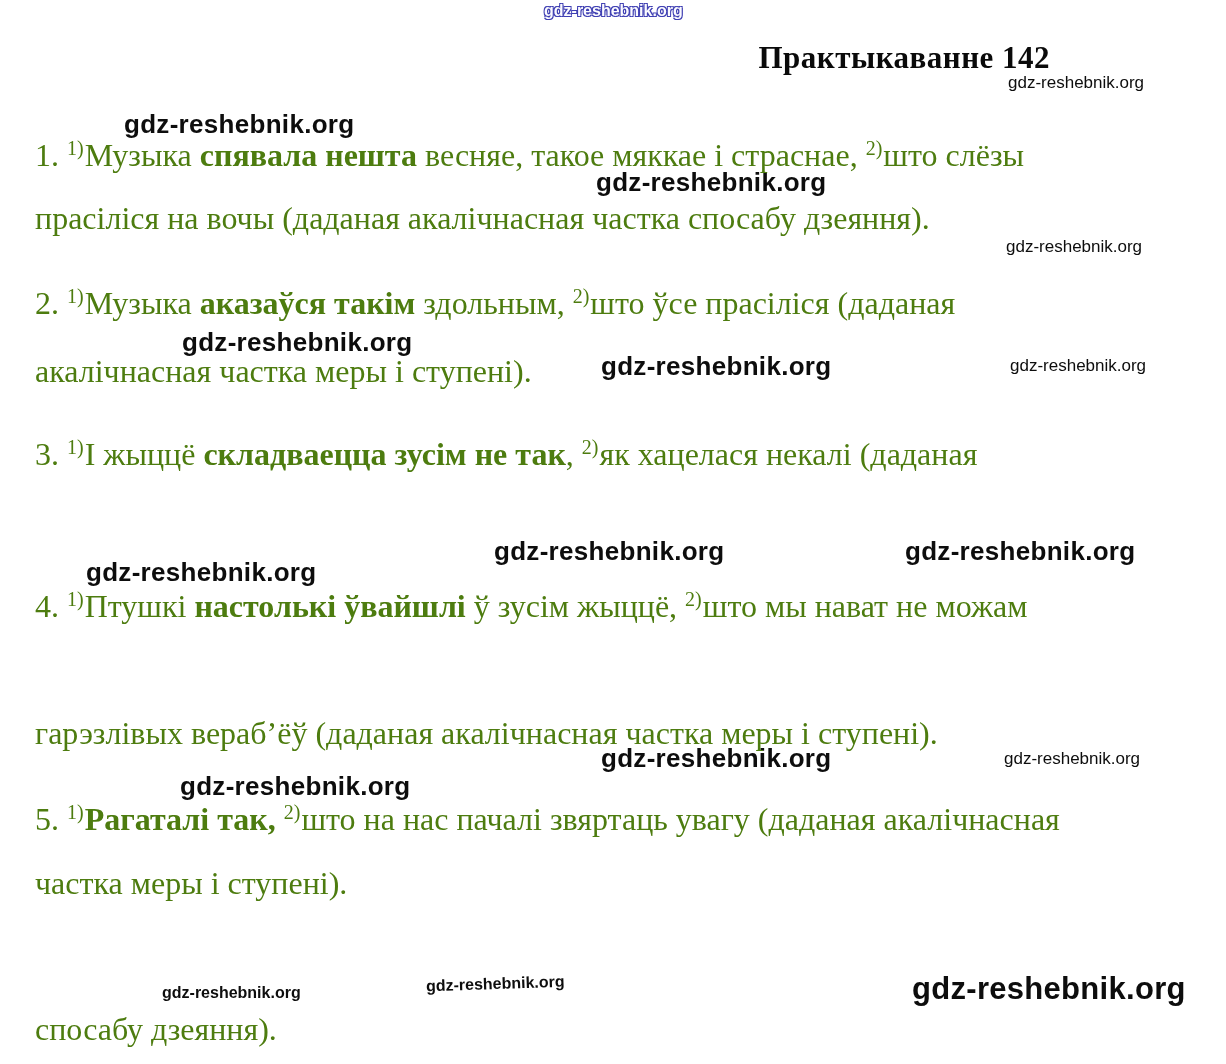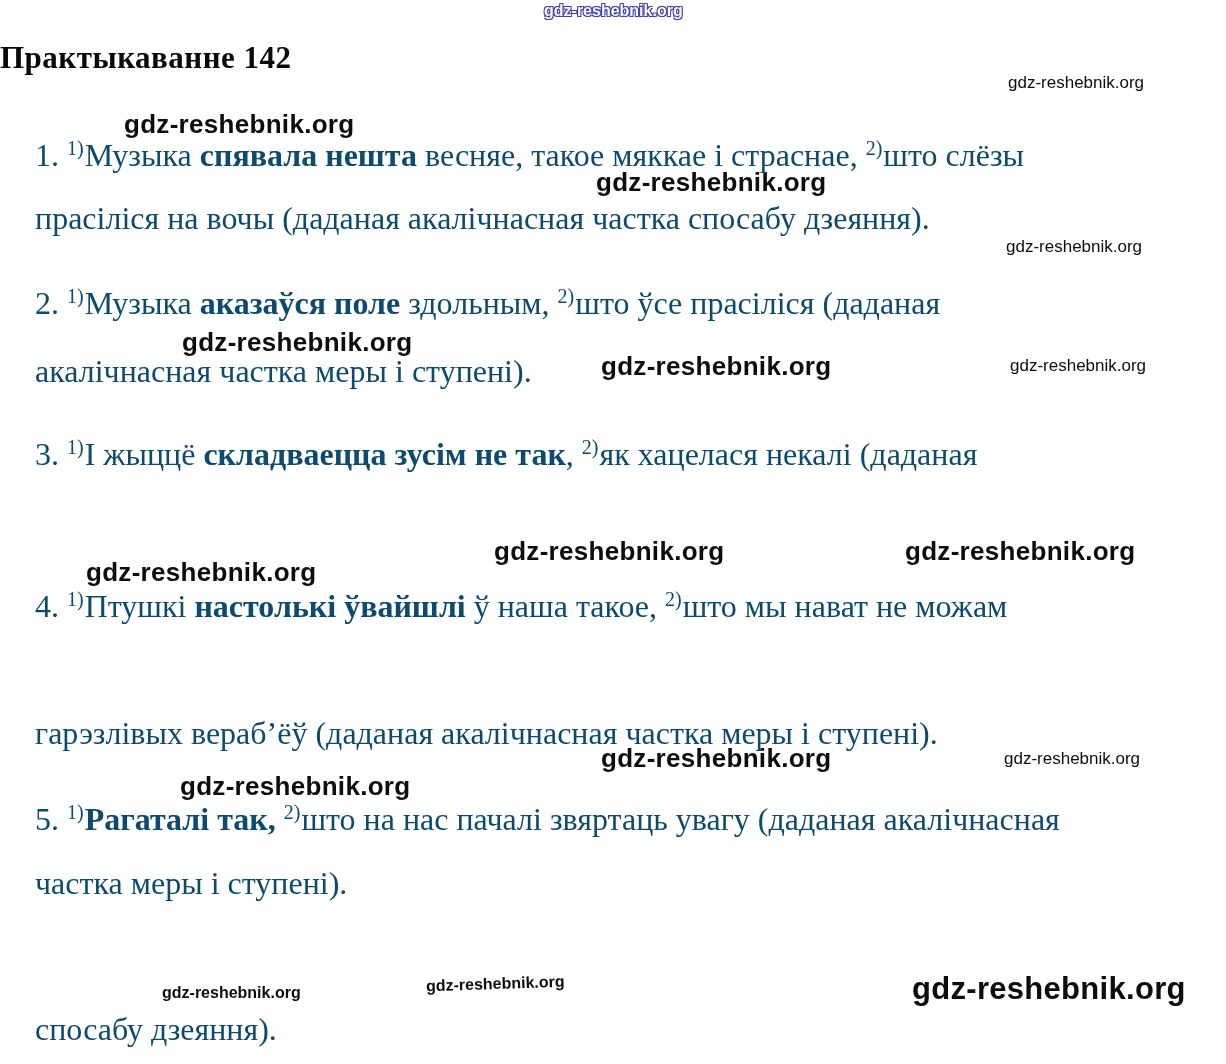--- a/index.html
+++ b/index.html
@@ -11,33 +11,33 @@
   .page {
     position: relative;
     width: 1050px; height: 1064px;
     background: #ffffff;
     font-family: "Liberation Serif", serif;
     color: #0a0a0a;
   }
   .title {
     position: absolute;
     left: 0; right: 0; top: 40px;
-    text-align: left;
+    text-align: right;
     font-size: 31px;
     font-weight: 700;
     letter-spacing: 0.5px;
     color: #0a0a0a;
   }
   .line {
     position: absolute;
     left: 35px;
     white-space: nowrap;
     font-size: 32px;
     line-height: 40px;
-    color: #0c4a6e;
+    color: #4d7c0f;
   }
   .line .b { font-weight: 700; }
   .line .sup {
     display: inline-block;
     font-size: 20px;
     position: relative;
     top: -11px;
     margin-right: 1px;
   }
   .wm {
@@ -79,26 +79,26 @@
   <div class="wm wm-md" style="left:180px; top:771px">gdz-reshebnik.org</div>
   <div class="wm wm-xs" style="left:162px; top:984px">gdz-reshebnik.org</div>
   <div class="wm wm-xs wm-tilt" style="left:426px; top:975px">gdz-reshebnik.org</div>
   <div class="wm wm-lg" style="left:912px; top:971px">gdz-reshebnik.org</div>
 
   <div class="title">Практыкаванне 142</div>
 
   <div class="line" style="top:135px"><span>1. </span><span class="sup">1)</span><span>Музыка </span><span class="b">спявала нешта</span><span> весняе, такое мяккае і страснае, </span><span class="sup">2)</span><span>што слёзы</span></div>
   <div class="line" style="top:198px"><span>прасіліся на вочы (даданая акалічнасная частка спосабу дзеяння).</span></div>
 
-  <div class="line" style="top:283px"><span>2. </span><span class="sup">1)</span><span>Музыка </span><span class="b">аказаўся поле</span><span> здольным, </span><span class="sup">2)</span><span>што ўсе прасіліся (даданая</span></div>
+  <div class="line" style="top:283px"><span>2. </span><span class="sup">1)</span><span>Музыка </span><span class="b">аказаўся такім</span><span> здольным, </span><span class="sup">2)</span><span>што ўсе прасіліся (даданая</span></div>
   <div class="line" style="top:351px"><span>акалічнасная частка меры і ступені).</span></div>
 
   <div class="line" style="top:434px"><span>3. </span><span class="sup">1)</span><span>І жыццё </span><span class="b">складваецца зусім не так</span><span>, </span><span class="sup">2)</span><span>як хацелася некалі (даданая</span></div>
 
-  <div class="line" style="top:586px"><span>4. </span><span class="sup">1)</span><span>Птушкі </span><span class="b">настолькі ўвайшлі</span><span> ў наша такое, </span><span class="sup">2)</span><span>што мы нават не можам</span></div>
+  <div class="line" style="top:586px"><span>4. </span><span class="sup">1)</span><span>Птушкі </span><span class="b">настолькі ўвайшлі</span><span> ў зусім жыццё, </span><span class="sup">2)</span><span>што мы нават не можам</span></div>
   <div class="line" style="top:713px"><span>гарэзлівых вераб’ёў (даданая акалічнасная частка меры і ступені).</span></div>
 
   <div class="line" style="top:799px"><span>5. </span><span class="sup">1)</span><span class="b">Рагаталі так,</span><span> </span><span class="sup">2)</span><span>што на нас пачалі звяртаць увагу (даданая акалічнасная</span></div>
   <div class="line" style="top:863px"><span>частка меры і ступені).</span></div>
 
   <div class="line" style="top:1009px"><span>спосабу дзеяння).</span></div>
 
 </div>
 
 </body></html>

